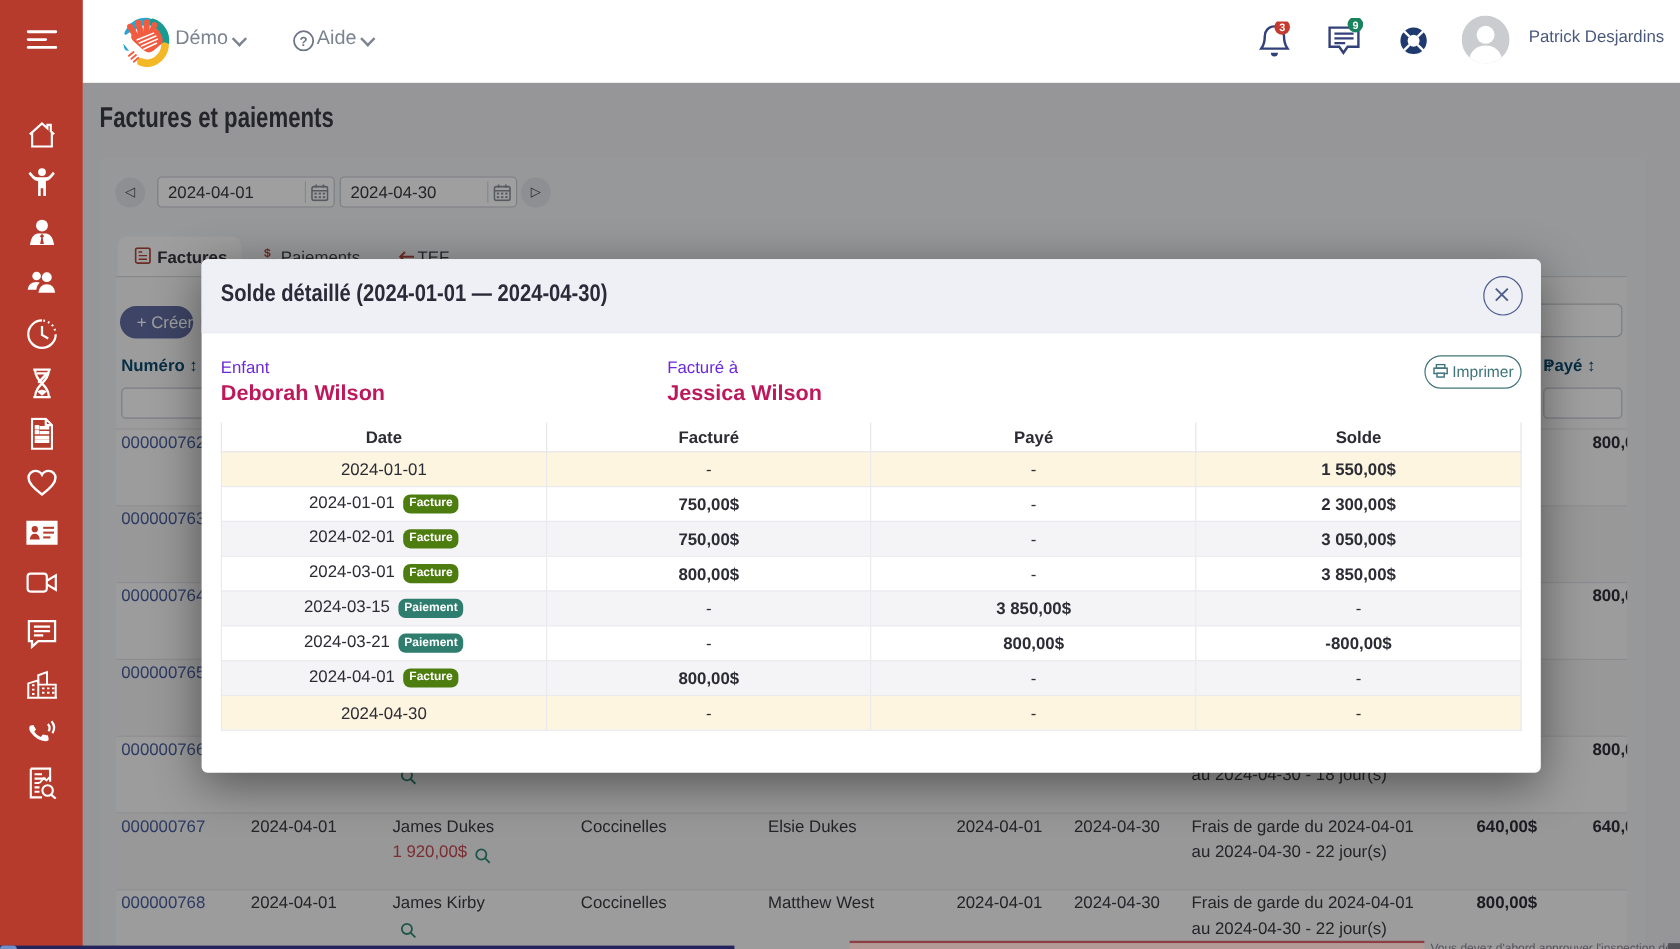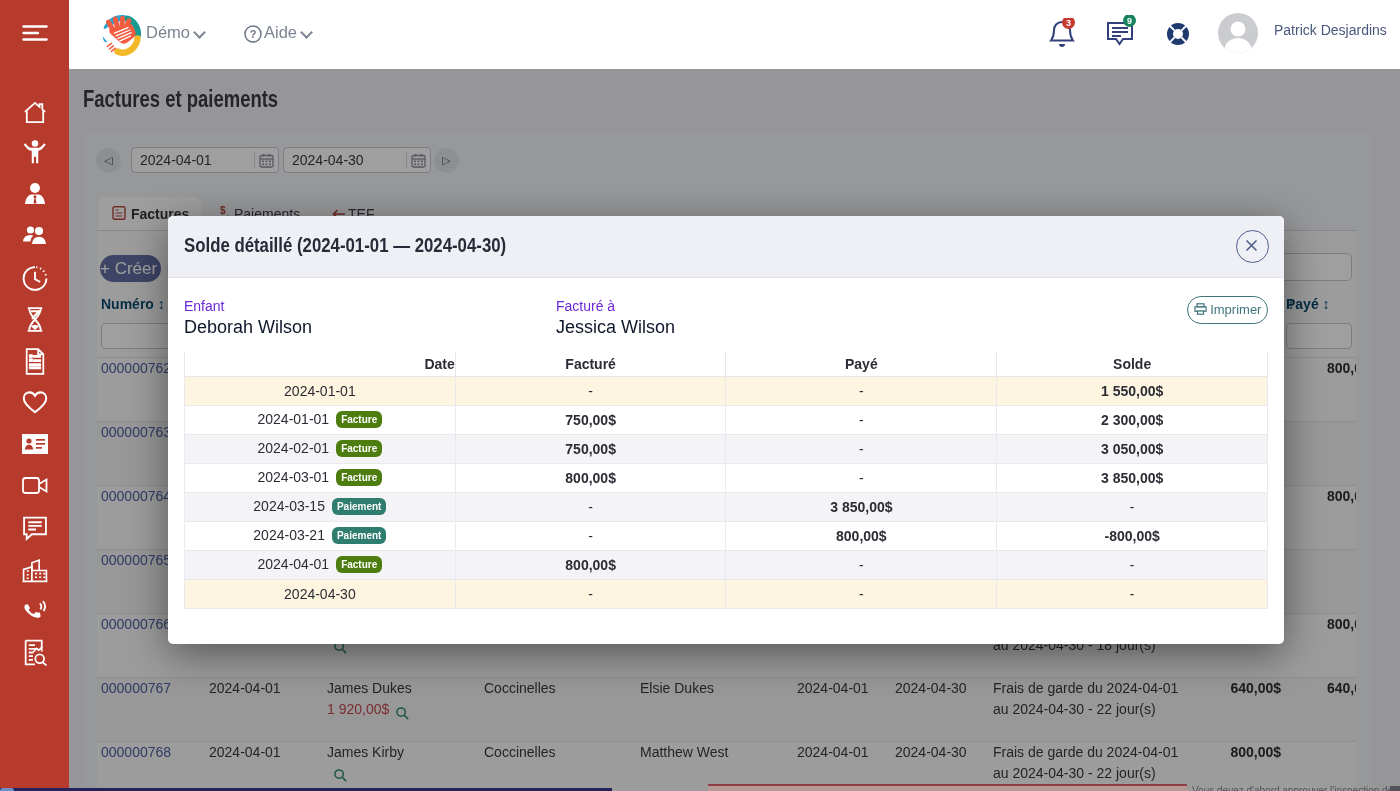--- a/index.html
+++ b/index.html
@@ -40,21 +40,21 @@
 
 
 #overlay { left:69px; top:69px; width:1331px; height:722px; background:rgba(0,0,0,0.375); z-index:40; }
 
 
 #modal { left:168px; top:216px; width:1116px; height:428px; background:#fff; border-radius:5px; box-shadow:0 10px 40px rgba(0,0,0,0.45); z-index:50; }
 #modalhead { position:absolute; left:0; top:0; width:1116px; height:62px; background:#eef0f5; border-radius:5px 5px 0 0; border-bottom:1px solid #e2e4ea; }
 #modaltitle { position:absolute; left:16px; top:18px; font-size:20px; font-weight:bold; color:#2a2a38; transform:scaleX(0.84); transform-origin:0 0; white-space:nowrap; }
 #closebtn { position:absolute; left:1068px; top:14px; width:33px; height:33px; border-radius:50%; border:1.6px solid #4e5d8c; }
 .lbl { font-size:14px; color:#6d28d9; }
-.person { font-size:18px; font-weight:normal; color:#0f172a; margin-top:3px; }
+.person { font-size:18px; font-weight:bold; color:#be185d; margin-top:3px; }
 #printbtn { position:absolute; left:1019px; top:80px; width:81px; height:28px; border:1px solid #437579; border-radius:14px; color:#3f757b; font-size:13px; text-align:center; line-height:26px; }
 #mtable { position:absolute; left:16px; top:136px; width:1084px; border-collapse:collapse; font-size:14px; color:#2c2c35; }
 #mtable th { font-weight:bold; text-align:center; height:24px; border:1px solid #e6e6eb; border-top:none; background:#fff; padding:0; }
 #mtable td { text-align:center; height:29px; border:1px solid #e9e9ee; padding:0; }
 #mtable .cream { background:#fdf5df; }
 #mtable .grey { background:#f4f4f7; }
 .badge { display:inline-block; font-size:10px; font-weight:bold; color:#fff; border-radius:6px; padding:2.5px 5px 3px; margin-left:7px; position:relative; top:-1px; }
 .b-nav { background:#4d7c0f; }
 .b-teal { background:#2e7d6e; }
 .amt { font-weight:bold; }
@@ -112,21 +112,21 @@
     <svg class="abs" style="left:137px; top:73px;" width="12" height="15" viewBox="0 0 12 15">
         <text x="0" y="9" font-size="10" font-weight="bold" fill="#b0453a" font-family="Liberation Sans">$</text>
         <circle cx="8" cy="12" r="1.4" fill="#b0453a"></circle>
       </svg>
     <div class="tab" style="left:265px; top:74px; color:#3f3f48;">TEF</div>
     <svg class="abs" style="left:249px; top:77px;" width="14" height="10" viewBox="0 0 14 10">
         <path d="M5.5 1 L1.5 5 L5.5 9 M1.5 5 H13" fill="none" stroke="#b0453a" stroke-width="1.6"></path>
       </svg>
     <div id="tabpanel">
 
-      <div style="position:absolute; left:3px; top:24px; width:61px; height:27px; background:#626ea3; border-radius:14px; color:#fff; font-size:17px; text-align:left; line-height:27px;">+ Créer</div>
+      <div style="position:absolute; left:3px; top:24px; width:61px; height:27px; background:#626ea3; border-radius:14px; color:#fff; font-size:14px; text-align:right; line-height:27px;">+ Créer</div>
       <div style="position:absolute; left:70px; top:24px; width:70px; height:27px; background:#dfe1e6; border-radius:14px;"></div>
       <div style="position:absolute; left:1055px; top:22px; width:200px; height:28px; background:#fff; border:1px solid #c6cad2; border-radius:5px;"></div>
 
       <div class="hdrlbl" style="left:4px;">Numéro ↕</div>
       <div class="hdrlbl" style="left:112px;">Date ↕</div>
       <div class="hdrlbl" style="left:230px;">Enfant ↕</div>
       <div class="hdrlbl" style="left:387px;">Groupe ↕</div>
       <div class="hdrlbl" style="left:543px;">Parent ↕</div>
       <div class="hdrlbl" style="left:700px;">Début ↕</div>
       <div class="hdrlbl" style="left:798px;">Fin ↕</div>
@@ -398,21 +398,21 @@
     <div class="person">Jessica Wilson</div>
   </div>
   <div id="printbtn"><svg width="13" height="12" viewBox="0 0 13 12" style="vertical-align:-1px;">
         <rect x="3" y="0.8" width="7" height="3" fill="none" stroke="#3f757b" stroke-width="1.2"></rect>
         <rect x="1" y="3.8" width="11" height="4.5" fill="none" stroke="#3f757b" stroke-width="1.2"></rect>
         <rect x="3.5" y="8" width="6" height="3.2" fill="#fff" stroke="#3f757b" stroke-width="1.2"></rect>
       </svg> Imprimer</div>
   <table id="mtable">
     <tbody>
         <tr>
-          <th style="width:271px;text-align:right;">Date</th>
+          <th style="width:271px;">Date</th>
           <th style="width:271px;margin-left:10px;">Facturé</th>
           <th style="width:271px;">Payé</th>
           <th style="width:271px;">Solde</th>
         </tr>
     <tr class="cream">
           <td>2024-01-01</td>
           <td>-</td>
           <td>-</td>
           <td class="amt">1 550,00$</td>
         </tr>

